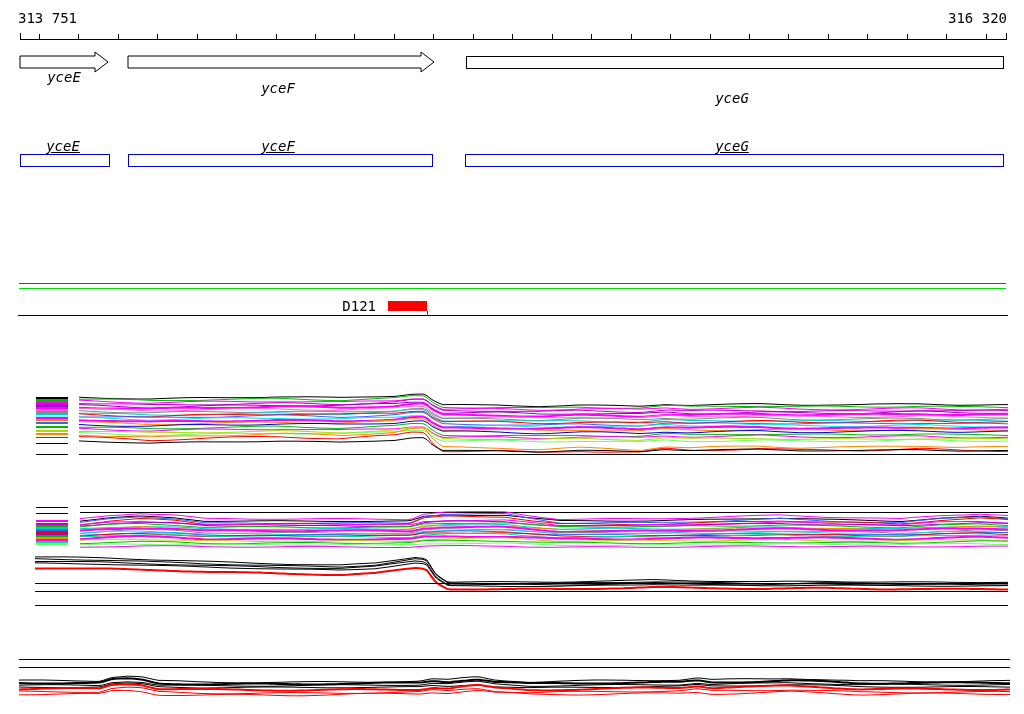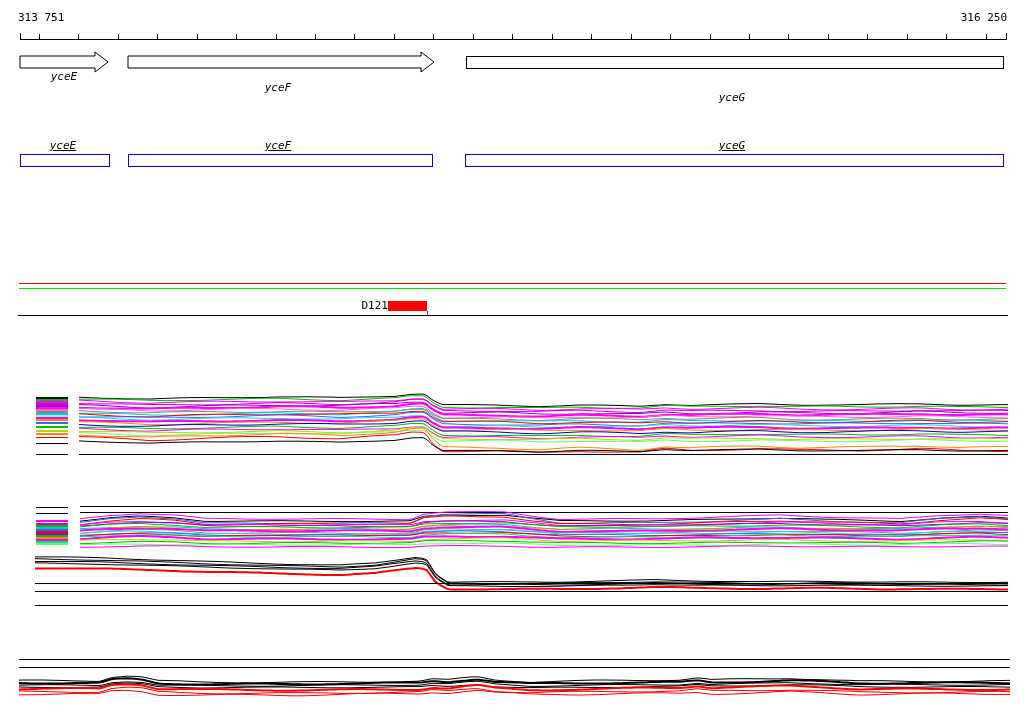--- a/index.html
+++ b/index.html
@@ -1,18 +1,18 @@
 <!DOCTYPE html>
 <html><head>
 <meta charset="utf-8">
 <style>
   html,body{margin:0;padding:0;background:#ffffff;}
   #screen{position:relative;width:1024px;height:714px;background:#ffffff;overflow:hidden;
           font-family:"DejaVu Sans Mono","Liberation Mono",monospace;}
-  .lbl{position:absolute;font-size:11px;line-height:12px;color:#000;white-space:pre;}
+  .lbl{position:absolute;font-size:14px;line-height:12px;color:#000;white-space:pre;}
   .ctr{transform:translateX(-50%);font-style:italic;}
   .rgt{transform:translateX(-100%);}
   .und{text-decoration:underline;}
   svg{position:absolute;left:0;top:0;}
 </style>
 </head>
 <body>
 
 <div id="screen">
   <svg id="plot" width="1024" height="714">
@@ -146,24 +146,24 @@
       <polyline points="19,680.1 23,680.0 27,680.0 31,680.0 35,680.0 39,680.0 43,680.0 47,680.1 51,680.2 55,680.3 59,680.4 63,680.5 67,680.6 71,680.8 75,680.9 79,681.0 83,681.1 87,681.2 91,681.3 95,681.4 99,681.4 103,680.4 107,679.1 111,677.8 115,677.2 119,676.9 123,676.6 127,676.2 131,676.3 135,676.4 139,676.6 143,677.0 147,677.9 151,678.8 155,679.7 159,680.4 163,680.4 167,680.5 171,680.6 175,680.7 179,680.8 183,681.0 187,681.2 191,681.4 195,681.6 199,681.8 203,681.9 207,682.1 211,682.2 215,682.4 219,682.5 223,682.6 227,682.7 231,682.8 235,682.9 239,682.9 243,682.9 247,682.9 251,682.9 255,682.9 259,682.8 263,682.7 267,682.6 271,682.5 275,682.4 279,682.3 283,682.2 287,682.0 291,681.9 295,681.8 299,681.8 303,681.7 307,681.6 311,681.6 315,681.5 319,681.5 323,681.5 327,681.6 331,681.6 335,681.7 339,681.8 343,681.8 347,681.9 351,682.0 355,682.1 359,682.2 363,682.2 367,682.3 371,682.3 375,682.3 379,682.3 383,682.3 387,682.2 391,682.1 395,682.0 399,681.9 403,681.8 407,681.6 411,681.5 415,681.3 419,681.1 423,680.5 427,679.7 431,678.9 435,678.8 439,679.0 443,679.1 447,679.3 451,679.0 455,678.5 459,678.1 463,677.6 467,677.3 471,677.0 475,676.8 479,676.9 483,677.7 487,678.5 491,679.3 495,680.1 499,680.4 503,680.8 507,681.1 511,681.3 515,681.6 519,681.9 523,682.1 527,682.3 531,682.4 535,682.3 539,682.1 543,682.0 547,681.8 551,681.6 555,681.4 559,681.2 563,681.0 567,680.9 571,680.7 575,680.5 579,680.4 583,680.3 587,680.2 591,680.1 595,680.0 599,680.0 603,680.0 607,680.0 611,680.1 615,680.1 619,680.2 623,680.2 627,680.3 631,680.4 635,680.5 639,680.5 643,680.6 647,680.6 651,680.7 655,680.7 659,680.7 663,680.6 667,680.6 671,680.5 675,680.4 679,680.3 683,679.8 687,679.3 691,678.7 695,678.1 699,678.0 703,678.4 707,678.9 711,679.3 715,679.3 719,679.2 723,679.0 727,678.9 731,678.8 735,678.8 739,678.7 743,678.7 747,678.7 751,678.7 755,678.8 759,678.8 763,678.8 767,678.9 771,678.9 775,678.9 779,678.9 783,678.8 787,678.8 791,678.8 795,679.0 799,679.2 803,679.3 807,679.5 811,679.6 815,679.6 819,679.7 823,679.8 827,679.9 831,680.0 835,680.1 839,680.2 843,680.2 847,680.3 851,680.4 855,680.6 859,680.7 863,680.7 867,680.7 871,680.6 875,680.7 879,680.7 883,680.7 887,680.8 891,680.9 895,681.0 899,681.1 903,681.2 907,681.4 911,681.5 915,681.6 919,681.7 923,681.8 927,681.9 931,681.9 935,682.0 939,682.0 943,682.0 947,682.0 951,681.9 955,681.8 959,681.7 963,681.6 967,681.5 971,681.4 975,681.2 979,681.1 983,681.0 987,680.8 991,680.7 995,680.6 999,680.5 1003,680.5 1007,680.4 1010,680.4" fill="none" stroke="#000000" stroke-width="1"></polyline>
       <polyline points="19,683.1 23,683.3 27,683.3 31,683.4 35,683.5 39,683.5 43,683.5 47,683.6 51,683.5 55,683.5 59,683.5 63,683.4 67,683.3 71,683.2 75,683.1 79,683.0 83,683.0 87,682.9 91,682.8 95,682.7 99,682.6 103,681.7 107,680.5 111,679.3 115,678.8 119,678.6 123,678.4 127,678.3 131,678.5 135,678.8 139,679.2 143,679.7 147,680.7 151,681.8 155,682.8 159,683.6 163,683.8 167,683.9 171,684.1 175,684.2 179,684.3 183,684.4 187,684.5 191,684.6 195,684.6 199,684.6 203,684.6 207,684.5 211,684.4 215,684.3 219,684.2 223,684.1 227,683.9 231,683.8 235,683.8 239,683.7 243,683.6 247,683.6 251,683.6 255,683.6 259,683.6 263,683.6 267,683.6 271,683.7 275,683.8 279,683.9 283,684.0 287,684.1 291,684.2 295,684.2 299,684.3 303,684.4 307,684.4 311,684.4 315,684.4 319,684.4 323,684.4 327,684.3 331,684.3 335,684.2 339,684.1 343,683.9 347,683.8 351,683.7 355,683.5 359,683.4 363,683.2 367,683.1 371,682.9 375,682.8 379,682.7 383,682.6 387,682.5 391,682.5 395,682.4 399,682.4 403,682.4 407,682.4 411,682.5 415,682.5 419,682.6 423,682.2 427,681.7 431,681.2 435,681.3 439,681.6 443,681.9 447,682.2 451,682.0 455,681.6 459,681.2 463,680.8 467,680.5 471,680.1 475,679.8 479,679.7 483,680.3 487,680.8 491,681.3 495,681.9 499,682.0 503,682.1 507,682.2 511,682.3 515,682.4 519,682.6 523,682.7 527,682.9 531,683.0 535,683.0 539,683.0 543,683.0 547,683.0 551,683.0 555,683.1 559,683.1 563,683.2 567,683.2 571,683.3 575,683.4 579,683.4 583,683.5 587,683.5 591,683.5 595,683.5 599,683.5 603,683.5 607,683.4 611,683.4 615,683.3 619,683.2 623,683.1 627,682.9 631,682.8 635,682.7 639,682.5 643,682.4 647,682.3 651,682.1 655,682.0 659,681.9 663,681.8 667,681.8 671,681.7 675,681.7 679,681.7 683,681.4 687,681.1 691,680.7 695,680.4 699,680.5 703,681.1 707,681.7 711,682.3 715,682.5 719,682.5 723,682.6 727,682.6 731,682.5 735,682.5 739,682.5 743,682.4 747,682.3 751,682.2 755,682.1 759,681.9 763,681.7 767,681.5 771,681.3 775,681.1 779,680.9 783,680.6 787,680.4 791,680.3 795,680.3 799,680.3 803,680.4 807,680.5 811,680.6 815,680.7 819,680.9 823,681.1 827,681.3 831,681.6 835,681.8 839,682.1 843,682.4 847,682.6 851,682.9 855,683.2 859,683.5 863,683.6 867,683.6 871,683.7 875,683.7 879,683.7 883,683.7 887,683.7 891,683.6 895,683.6 899,683.5 903,683.4 907,683.3 911,683.1 915,683.0 919,682.9 923,682.8 927,682.7 931,682.6 935,682.5 939,682.4 943,682.3 947,682.3 951,682.3 955,682.3 959,682.3 963,682.3 967,682.4 971,682.5 975,682.5 979,682.6 983,682.7 987,682.8 991,682.9 995,683.0 999,683.1 1003,683.2 1007,683.2 1010,683.3" fill="none" stroke="#000000" stroke-width="2"></polyline>
       <polyline points="19,685.2 23,685.1 27,685.0 31,684.9 35,684.8 39,684.8 43,684.7 47,684.7 51,684.7 55,684.7 59,684.7 63,684.8 67,684.8 71,684.9 75,685.0 79,685.1 83,685.2 87,685.3 91,685.4 95,685.5 99,685.6 103,684.9 107,683.9 111,682.9 115,682.5 119,682.3 123,682.1 127,681.9 131,682.0 135,682.2 139,682.3 143,682.6 147,683.3 151,684.0 155,684.7 159,685.2 163,685.2 167,685.1 171,685.1 175,685.1 179,685.1 183,685.1 187,685.1 191,685.1 195,685.2 199,685.3 203,685.3 207,685.4 211,685.4 215,685.5 219,685.6 223,685.7 227,685.8 231,685.9 235,686.0 239,686.1 243,686.1 247,686.2 251,686.2 255,686.3 259,686.3 263,686.3 267,686.3 271,686.2 275,686.2 279,686.1 283,686.0 287,685.9 291,685.8 295,685.7 299,685.5 303,685.4 307,685.3 311,685.1 315,685.0 319,684.9 323,684.8 327,684.8 331,684.7 335,684.7 339,684.7 343,684.7 347,684.7 351,684.8 355,684.8 359,684.9 363,685.0 367,685.0 371,685.1 375,685.2 379,685.3 383,685.3 387,685.4 391,685.4 395,685.4 399,685.4 403,685.4 407,685.4 411,685.3 415,685.3 419,685.2 423,684.7 427,684.1 431,683.5 435,683.4 439,683.5 443,683.6 447,683.7 451,683.4 455,682.9 459,682.5 463,682.1 467,681.7 471,681.5 475,681.3 479,681.3 483,681.9 487,682.5 491,683.2 495,683.8 499,684.1 503,684.4 507,684.7 511,685.0 515,685.3 519,685.6 523,685.9 527,686.2 531,686.4 535,686.4 539,686.4 543,686.4 547,686.3 551,686.2 555,686.1 559,686.0 563,685.9 567,685.8 571,685.7 575,685.5 579,685.4 583,685.2 587,685.1 591,685.0 595,684.9 599,684.8 603,684.7 607,684.6 611,684.6 615,684.5 619,684.5 623,684.5 627,684.6 631,684.6 635,684.6 639,684.7 643,684.8 647,684.8 651,684.9 655,685.0 659,685.0 663,685.1 667,685.1 671,685.1 675,685.1 679,685.1 683,684.8 687,684.4 691,684.0 695,683.6 699,683.5 703,683.8 707,684.2 711,684.5 715,684.4 719,684.2 723,684.1 727,683.9 731,683.7 735,683.6 739,683.4 743,683.3 747,683.2 751,683.1 755,683.0 759,683.0 763,682.9 767,682.9 771,682.8 775,682.8 779,682.8 783,682.7 787,682.7 791,682.8 795,683.0 799,683.2 803,683.3 807,683.5 811,683.7 815,683.8 819,683.9 823,684.0 827,684.2 831,684.3 835,684.4 839,684.4 843,684.5 847,684.6 851,684.6 855,684.6 859,684.7 863,684.6 867,684.5 871,684.4 875,684.3 879,684.2 883,684.2 887,684.2 891,684.1 895,684.1 899,684.2 903,684.2 907,684.3 911,684.3 915,684.4 919,684.5 923,684.6 927,684.7 931,684.8 935,684.9 939,685.0 943,685.1 947,685.2 951,685.2 955,685.3 959,685.3 963,685.3 967,685.3 971,685.3 975,685.2 979,685.1 983,685.1 987,685.0 991,684.9 995,684.8 999,684.7 1003,684.6 1007,684.5 1010,684.4" fill="none" stroke="#000000" stroke-width="1"></polyline>
       <polyline points="19,687.0 23,687.1 27,687.2 31,687.3 35,687.3 39,687.4 43,687.5 47,687.5 51,687.6 55,687.6 59,687.6 63,687.6 67,687.6 71,687.6 75,687.5 79,687.5 83,687.4 87,687.3 91,687.2 95,687.1 99,687.0 103,686.2 107,685.2 111,684.1 115,683.7 119,683.5 123,683.2 127,683.0 131,683.1 135,683.3 139,683.5 143,683.8 147,684.6 151,685.3 155,686.1 159,686.7 163,686.8 167,687.0 171,687.1 175,687.3 179,687.4 183,687.6 187,687.7 191,687.8 195,687.9 199,688.0 203,688.0 207,688.0 211,687.9 215,687.9 219,687.8 223,687.8 227,687.7 231,687.6 235,687.5 239,687.4 243,687.3 247,687.2 251,687.2 255,687.1 259,687.0 263,687.0 267,687.0 271,687.0 275,687.0 279,687.0 283,687.0 287,687.1 291,687.1 295,687.2 299,687.3 303,687.4 307,687.4 311,687.5 315,687.6 319,687.7 323,687.7 327,687.8 331,687.8 335,687.8 339,687.8 343,687.8 347,687.8 351,687.8 355,687.7 359,687.6 363,687.5 367,687.5 371,687.4 375,687.3 379,687.2 383,687.1 387,687.0 391,686.9 395,686.8 399,686.7 403,686.7 407,686.6 411,686.6 415,686.6 419,686.6 423,686.3 427,685.9 431,685.5 435,685.6 439,685.9 443,686.1 447,686.4 451,686.3 455,686.1 459,685.8 463,685.6 467,685.4 471,685.2 475,685.0 479,685.0 483,685.5 487,686.0 491,686.5 495,686.9 499,687.0 503,687.1 507,687.2 511,687.3 515,687.4 519,687.5 523,687.5 527,687.6 531,687.6 535,687.5 539,687.4 543,687.4 547,687.3 551,687.2 555,687.2 559,687.2 563,687.2 567,687.2 571,687.2 575,687.2 579,687.3 583,687.3 587,687.4 591,687.4 595,687.4 599,687.5 603,687.5 607,687.5 611,687.5 615,687.5 619,687.5 623,687.4 627,687.4 631,687.3 635,687.2 639,687.1 643,687.0 647,686.9 651,686.7 655,686.6 659,686.5 663,686.3 667,686.2 671,686.1 675,686.0 679,685.9 683,685.6 687,685.2 691,684.9 695,684.5 699,684.6 703,685.0 707,685.4 711,685.8 715,685.9 719,685.9 723,686.0 727,686.0 731,686.0 735,686.0 739,686.0 743,686.0 747,686.0 751,686.0 755,686.0 759,685.9 763,685.8 767,685.7 771,685.6 775,685.4 779,685.3 783,685.1 787,684.9 791,684.8 795,684.8 799,684.8 803,684.8 807,684.8 811,684.8 815,684.9 819,684.9 823,685.0 827,685.1 831,685.2 835,685.4 839,685.6 843,685.7 847,685.9 851,686.1 855,686.4 859,686.6 863,686.7 867,686.8 871,686.9 875,687.0 879,687.1 883,687.2 887,687.2 891,687.3 895,687.3 899,687.3 903,687.3 907,687.3 911,687.3 915,687.3 919,687.2 923,687.2 927,687.1 931,687.0 935,686.9 939,686.9 943,686.8 947,686.7 951,686.6 955,686.6 959,686.5 963,686.5 967,686.5 971,686.5 975,686.5 979,686.6 983,686.6 987,686.7 991,686.8 995,686.9 999,686.9 1003,687.0 1007,687.1 1010,687.2" fill="none" stroke="#000000" stroke-width="1"></polyline>
       <polyline points="19,689.4 23,689.3 27,689.2 31,689.1 35,688.9 39,688.8 43,688.6 47,688.5 51,688.4 55,688.3 59,688.2 63,688.1 67,688.1 71,688.0 75,688.0 79,688.0 83,688.1 87,688.1 91,688.2 95,688.3 99,688.4 103,687.5 107,686.3 111,685.1 115,684.7 119,684.6 123,684.4 127,684.2 131,684.5 135,684.8 139,685.1 143,685.6 147,686.6 151,687.6 155,688.5 159,689.2 163,689.2 167,689.2 171,689.2 175,689.2 179,689.1 183,689.1 187,689.1 191,689.1 195,689.1 199,689.1 203,689.1 207,689.1 211,689.1 215,689.1 219,689.1 223,689.2 227,689.3 231,689.4 235,689.5 239,689.6 243,689.7 247,689.9 251,690.0 255,690.2 259,690.3 263,690.4 267,690.5 271,690.6 275,690.7 279,690.7 283,690.7 287,690.7 291,690.7 295,690.7 299,690.6 303,690.5 307,690.4 311,690.2 315,690.1 319,689.9 323,689.8 327,689.7 331,689.5 335,689.4 339,689.3 343,689.2 347,689.2 351,689.1 355,689.1 359,689.1 363,689.1 367,689.2 371,689.3 375,689.3 379,689.4 383,689.5 387,689.6 391,689.7 395,689.8 399,689.9 403,690.0 407,690.0 411,690.0 415,690.1 419,690.1 423,689.5 427,688.9 431,688.2 435,688.1 439,688.3 443,688.4 447,688.6 451,688.2 455,687.6 459,687.0 463,686.3 467,685.8 471,685.4 475,685.0 479,684.9 483,685.5 487,686.2 491,686.8 495,687.5 499,687.8 503,688.1 507,688.3 511,688.6 515,689.0 519,689.3 523,689.6 527,690.0 531,690.2 535,690.3 539,690.3 543,690.4 547,690.4 551,690.4 555,690.3 559,690.3 563,690.2 567,690.1 571,690.0 575,689.9 579,689.7 583,689.6 587,689.4 591,689.2 595,689.0 599,688.8 603,688.6 607,688.4 611,688.3 615,688.1 619,688.0 623,687.8 627,687.7 631,687.7 635,687.6 639,687.6 643,687.6 647,687.6 651,687.6 655,687.7 659,687.7 663,687.8 667,687.9 671,687.9 675,688.0 679,688.1 683,687.8 687,687.4 691,687.0 695,686.6 699,686.6 703,687.1 707,687.7 711,688.1 715,688.2 719,688.0 723,687.8 727,687.6 731,687.4 735,687.2 739,687.0 743,686.8 747,686.6 751,686.4 755,686.3 759,686.1 763,686.0 767,685.8 771,685.7 775,685.6 779,685.5 783,685.4 787,685.4 791,685.4 795,685.7 799,685.9 803,686.2 807,686.5 811,686.7 815,687.0 819,687.3 823,687.5 827,687.8 831,688.1 835,688.4 839,688.6 843,688.8 847,689.0 851,689.2 855,689.3 859,689.5 863,689.4 867,689.3 871,689.2 875,689.1 879,689.0 883,688.9 887,688.8 891,688.7 895,688.6 899,688.6 903,688.5 907,688.5 911,688.5 915,688.6 919,688.6 923,688.7 927,688.8 931,688.9 935,689.0 939,689.1 943,689.2 947,689.4 951,689.5 955,689.6 959,689.7 963,689.8 967,689.9 971,690.0 975,690.0 979,690.0 983,690.0 987,690.0 991,690.0 995,689.9 999,689.8 1003,689.7 1007,689.6 1010,689.5" fill="none" stroke="#ff0000" stroke-width="2"></polyline>
       <polyline points="19,691.0 23,691.0 27,691.1 31,691.2 35,691.3 39,691.4 43,691.5 47,691.7 51,691.8 55,691.9 59,692.0 63,692.1 67,692.2 71,692.3 75,692.4 79,692.4 83,692.4 87,692.4 91,692.4 95,692.4 99,692.3 103,691.3 107,690.0 111,688.7 115,688.2 119,687.8 123,687.5 127,687.2 131,687.2 135,687.4 139,687.6 143,687.9 147,688.8 151,689.7 155,690.6 159,691.4 163,691.5 167,691.7 171,691.9 175,692.1 179,692.3 183,692.5 187,692.7 191,692.9 195,693.2 199,693.4 203,693.5 207,693.6 211,693.7 215,693.8 219,693.8 223,693.8 227,693.8 231,693.8 235,693.8 239,693.7 243,693.6 247,693.5 251,693.4 255,693.3 259,693.2 263,693.0 267,692.9 271,692.8 275,692.7 279,692.7 283,692.6 287,692.6 291,692.5 295,692.6 299,692.6 303,692.6 307,692.6 311,692.7 315,692.8 319,692.9 323,692.9 327,693.0 331,693.1 335,693.2 339,693.3 343,693.4 347,693.4 351,693.4 355,693.4 359,693.4 363,693.4 367,693.3 371,693.3 375,693.2 379,693.0 383,692.9 387,692.7 391,692.6 395,692.4 399,692.2 403,692.1 407,691.9 411,691.8 415,691.6 419,691.5 423,691.0 427,690.3 431,689.7 435,689.7 439,689.9 443,690.2 447,690.5 451,690.3 455,690.0 459,689.6 463,689.3 467,689.1 471,688.9 475,688.7 479,688.8 483,689.5 487,690.2 491,690.9 495,691.6 499,691.8 503,692.0 507,692.2 511,692.3 515,692.5 519,692.6 523,692.7 527,692.8 531,692.8 535,692.6 539,692.4 543,692.2 547,692.0 551,691.9 555,691.7 559,691.6 563,691.5 567,691.4 571,691.3 575,691.3 579,691.3 583,691.3 587,691.3 591,691.3 595,691.4 599,691.4 603,691.5 607,691.6 611,691.7 615,691.8 619,691.8 623,691.9 627,691.9 631,692.0 635,692.0 639,692.0 643,691.9 647,691.9 651,691.8 655,691.7 659,691.6 663,691.4 667,691.3 671,691.1 675,691.0 679,690.8 683,690.4 687,689.9 691,689.4 695,688.9 699,688.8 703,689.3 707,689.7 711,690.2 715,690.3 719,690.3 723,690.3 727,690.3 731,690.3 735,690.4 739,690.4 743,690.5 747,690.6 751,690.6 755,690.7 759,690.7 763,690.7 767,690.7 771,690.7 775,690.6 779,690.5 783,690.4 787,690.3 791,690.2 795,690.2 799,690.3 803,690.3 807,690.3 811,690.3 815,690.4 819,690.4 823,690.4 827,690.5 831,690.6 835,690.7 839,690.8 843,690.9 847,691.1 851,691.2 855,691.4 859,691.7 863,691.8 867,691.8 871,691.9 875,692.0 879,692.1 883,692.3 887,692.4 891,692.5 895,692.6 899,692.7 903,692.8 907,692.9 911,693.0 915,693.0 919,693.0 923,693.0 927,693.0 931,692.9 935,692.8 939,692.7 943,692.6 947,692.5 951,692.4 955,692.2 959,692.1 963,691.9 967,691.8 971,691.7 975,691.6 979,691.5 983,691.5 987,691.4 991,691.4 995,691.4 999,691.4 1003,691.5 1007,691.5 1010,691.6" fill="none" stroke="#ff0000" stroke-width="1"></polyline>
       <polyline points="19,694.8 23,694.8 27,694.8 31,694.8 35,694.7 39,694.7 43,694.6 47,694.4 51,694.3 55,694.2 59,694.0 63,693.9 67,693.8 71,693.6 75,693.5 79,693.4 83,693.4 87,693.4 91,693.3 95,693.4 99,693.4 103,692.7 107,691.7 111,690.8 115,690.5 119,690.5 123,690.4 127,690.4 131,690.7 135,691.1 139,691.5 143,692.0 147,692.9 151,693.8 155,694.7 159,695.3 163,695.4 167,695.5 171,695.5 175,695.5 179,695.5 183,695.5 187,695.4 191,695.3 195,695.2 199,695.1 203,695.0 207,694.8 211,694.7 215,694.6 219,694.5 223,694.4 227,694.3 231,694.3 235,694.3 239,694.3 243,694.4 247,694.4 251,694.5 255,694.7 259,694.8 263,694.9 267,695.1 271,695.2 275,695.4 279,695.5 283,695.6 287,695.7 291,695.8 295,695.8 299,695.8 303,695.8 307,695.7 311,695.6 315,695.5 319,695.3 323,695.2 327,695.0 331,694.8 335,694.6 339,694.4 343,694.2 347,694.0 351,693.8 355,693.6 359,693.5 363,693.4 367,693.3 371,693.2 375,693.2 379,693.2 383,693.2 387,693.2 391,693.3 395,693.4 399,693.5 403,693.6 407,693.8 411,693.9 415,694.0 419,694.1 423,693.8 427,693.4 431,692.9 435,693.0 439,693.2 443,693.4 447,693.6 451,693.3 455,692.8 459,692.4 463,691.8 467,691.4 471,691.0 475,690.6 479,690.4 483,690.8 487,691.2 491,691.6 495,692.1 499,692.2 503,692.3 507,692.5 511,692.6 515,692.8 519,693.1 523,693.3 527,693.6 531,693.9 535,694.0 539,694.1 543,694.2 547,694.4 551,694.5 555,694.6 559,694.7 563,694.8 567,694.9 571,695.0 575,695.0 579,695.0 583,695.0 587,694.9 591,694.8 595,694.7 599,694.6 603,694.4 607,694.3 611,694.1 615,693.9 619,693.7 623,693.6 627,693.4 631,693.2 635,693.1 639,693.0 643,692.9 647,692.8 651,692.8 655,692.8 659,692.8 663,692.8 667,692.9 671,693.0 675,693.1 679,693.2 683,693.1 687,692.9 691,692.7 695,692.5 699,692.7 703,693.3 707,693.8 711,694.3 715,694.4 719,694.4 723,694.3 727,694.2 731,694.1 735,694.0 739,693.8 743,693.6 747,693.4 751,693.2 755,693.0 759,692.7 763,692.5 767,692.2 771,692.0 775,691.7 779,691.5 783,691.4 787,691.2 791,691.1 795,691.3 799,691.4 803,691.6 807,691.8 811,692.0 815,692.2 819,692.5 823,692.7 827,693.1 831,693.4 835,693.7 839,693.9 843,694.2 847,694.5 851,694.7 855,694.9 859,695.0 863,695.1 867,695.0 871,694.9 875,694.8 879,694.7 883,694.5 887,694.4 891,694.2 895,694.0 899,693.8 903,693.7 907,693.5 911,693.3 915,693.2 919,693.1 923,693.0 927,693.0 931,692.9 935,692.9 939,693.0 943,693.0 947,693.1 951,693.2 955,693.3 959,693.5 963,693.6 967,693.8 971,693.9 975,694.0 979,694.2 983,694.3 987,694.4 991,694.4 995,694.5 999,694.5 1003,694.5 1007,694.4 1010,694.4" fill="none" stroke="#ff0000" stroke-width="1"></polyline>
     </svg>
 
   <div class="lbl" style="left:18px;top:12px;">313 751</div>
-  <div class="lbl rgt" style="left:1007px;top:12px;">316 250</div>
+  <div class="lbl rgt" style="left:1007px;top:12px;">316 320</div>
 
   <div class="lbl ctr" style="left:64px;top:71px;">yceE</div>
   <div class="lbl ctr" style="left:278px;top:82px;">yceF</div>
   <div class="lbl ctr" style="left:732px;top:92px;">yceG</div>
 
   <div class="lbl ctr und" style="left:63px;top:140px;">yceE</div>
   <div class="lbl ctr und" style="left:278px;top:140px;">yceF</div>
   <div class="lbl ctr und" style="left:732px;top:140px;">yceG</div>
 
-  <div class="lbl rgt" style="left:388px;top:300px;">D121</div>
+  <div class="lbl rgt" style="left:376px;top:300px;">D121</div>
 </div>
 
 </body></html>

